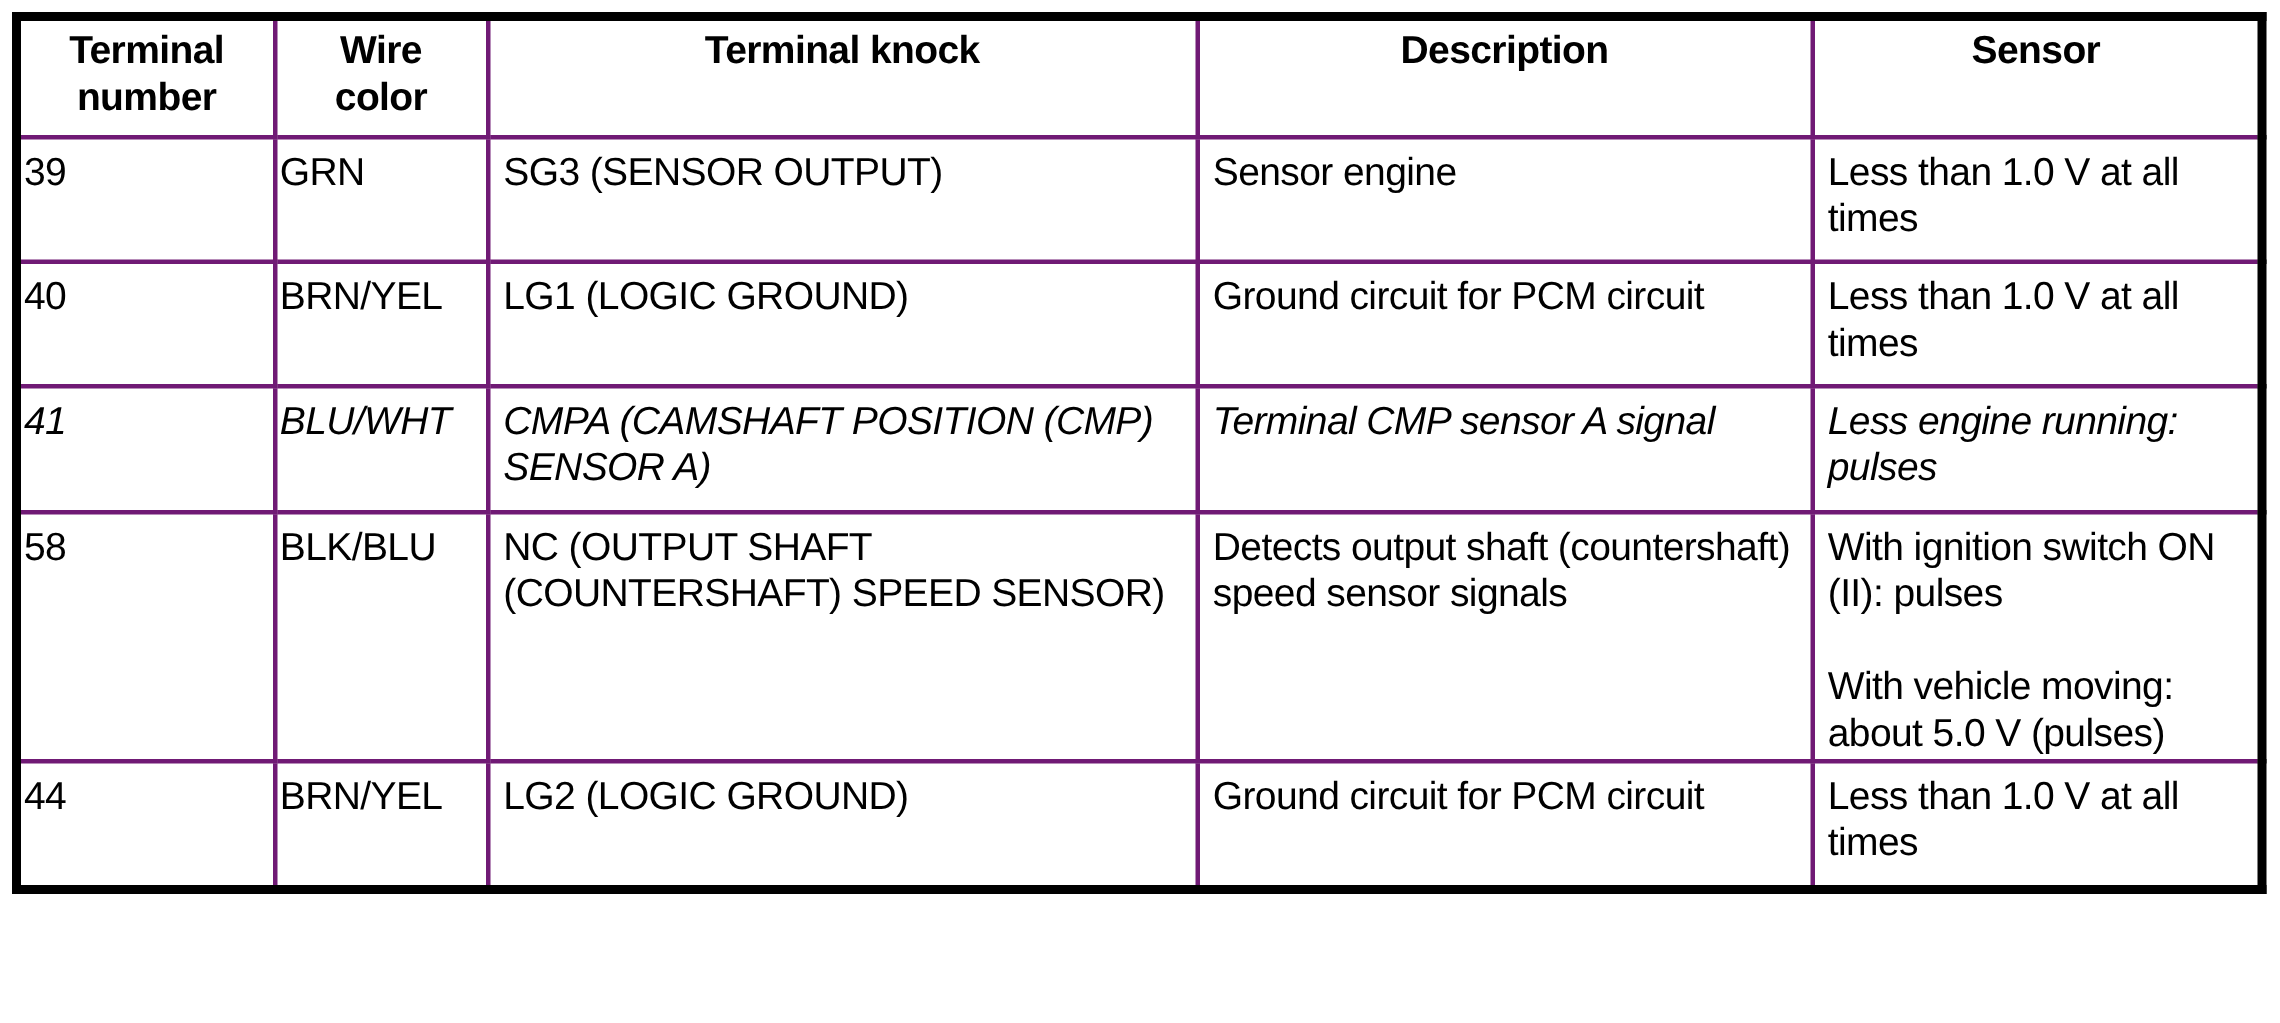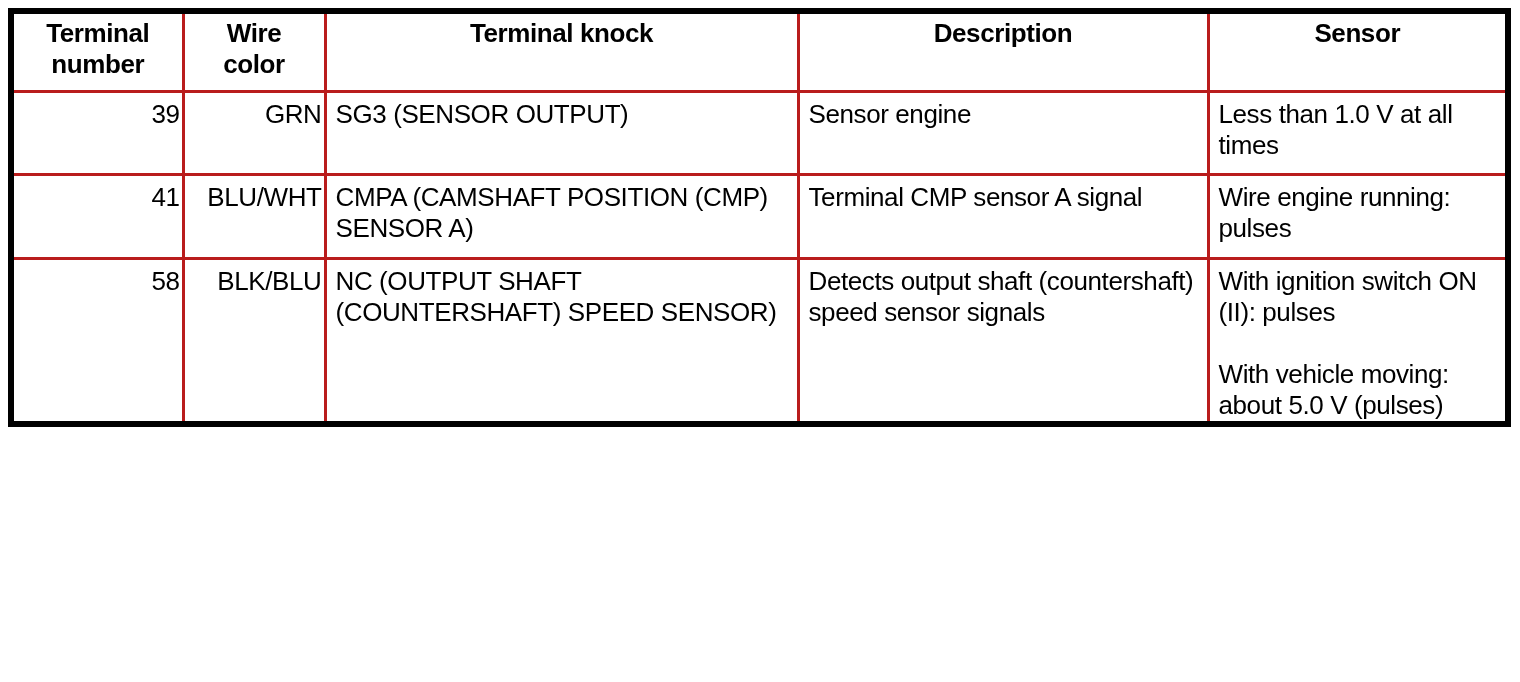--- a/index.html
+++ b/index.html
@@ -19,41 +19,41 @@
     position: absolute;
     left: 8px;
     top: 8px;
     width: 1497px;
     border-collapse: collapse;
     table-layout: fixed;
     border: 6px solid #000000;
   }
   .terminal-table th,
   .terminal-table td {
-    border: 3px solid #b91c1c;
+    border: 3px solid #701a75;
     vertical-align: top;
     font-size: 26px;
     line-height: 31px;
     letter-spacing: -0.4px;
     white-space: pre;
     overflow: hidden;
     padding: 6px 2px 0 9px;
   }
   .terminal-table th {
     font-weight: bold;
     text-align: center;
     padding: 4px 2px 0 2px;
   }
   .terminal-table td.c-center {
-    text-align: right;
+    text-align: left;
     padding-left: 2px;
   }
   tr.h-header  { height: 80px; }
   tr.h-normal  { height: 83px; }
-  tr.h-normal2 { height: 84px; }
+  tr.h-normal2 { height: 84px; font-style: italic; }
   tr.h-tall    { height: 166px; }
   tr.h-last    { height: 86px; }
 </style>
 </head>
 <body>
 
 <div class="page">
   <table class="terminal-table">
     <colgroup>
       <col style="width:172px">
@@ -75,37 +75,53 @@
     </thead>
     <tbody>
       <tr class="h-normal">
         <td class="c-center">39</td>
         <td class="c-center">GRN</td>
         <td>SG3 (SENSOR OUTPUT)</td>
         <td>Sensor engine</td>
         <td>Less than 1.0 V at all
 times</td>
       </tr>
+      <tr class="h-normal">
+        <td class="c-center">40</td>
+        <td class="c-center">BRN/YEL</td>
+        <td>LG1 (LOGIC GROUND)</td>
+        <td>Ground circuit for PCM circuit</td>
+        <td>Less than 1.0 V at all
+times</td>
+      </tr>
       <tr class="h-normal2">
         <td class="c-center">41</td>
         <td class="c-center">BLU/WHT</td>
         <td>CMPA (CAMSHAFT POSITION (CMP)
 SENSOR A)</td>
         <td>Terminal CMP sensor A signal</td>
-        <td>Wire engine running:
+        <td>Less engine running:
 pulses</td>
       </tr>
       <tr class="h-tall">
         <td class="c-center">58</td>
         <td class="c-center">BLK/BLU</td>
         <td>NC (OUTPUT SHAFT
 (COUNTERSHAFT) SPEED SENSOR)</td>
         <td>Detects output shaft (countershaft)
 speed sensor signals</td>
         <td>With ignition switch ON
 (II): pulses
 
 With vehicle moving:
 about 5.0 V (pulses)</td>
       </tr>
+      <tr class="h-last">
+        <td class="c-center">44</td>
+        <td class="c-center">BRN/YEL</td>
+        <td>LG2 (LOGIC GROUND)</td>
+        <td>Ground circuit for PCM circuit</td>
+        <td>Less than 1.0 V at all
+times</td>
+      </tr>
     </tbody>
   </table>
 </div>
 
 </body></html>

